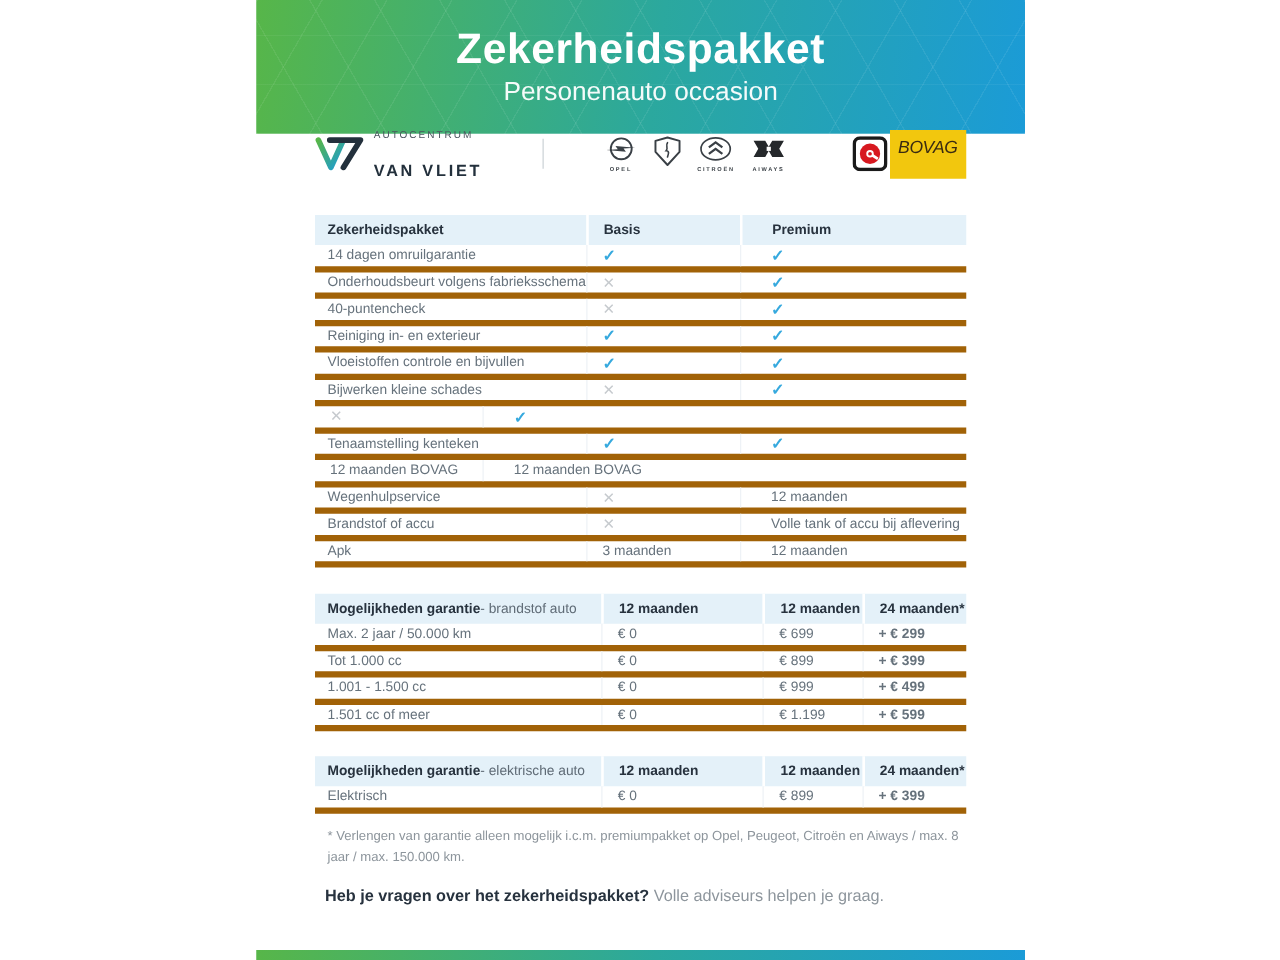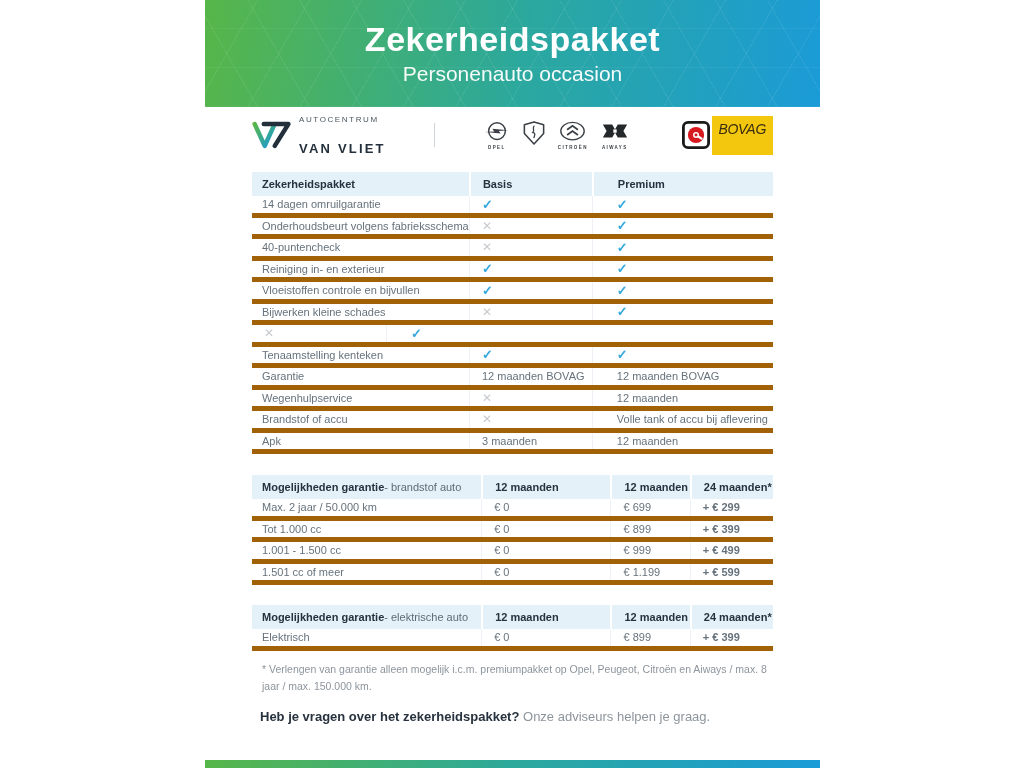--- a/index.html
+++ b/index.html
@@ -15,21 +15,21 @@
       repeating-linear-gradient(-60deg, rgba(255,255,255,0.07) 0 1px, transparent 1px 45px),
       repeating-linear-gradient(0deg,   rgba(255,255,255,0.05) 0 1px, transparent 1px 39px),
       linear-gradient(97deg, #57b649 0%, #2ba89e 52%, #1b9bd7 100%);
     display:flex; flex-direction:column; align-items:center; justify-content:center;
     color:#fff; text-align:center;
   }
   .hero-title { font-size:34px; font-weight:700; letter-spacing:0.5px; line-height:1.1; }
   .hero-sub   { font-size:21px; font-weight:400; color:rgba(255,255,255,0.95); margin-top:3px; }
 
   
-  .logo-row { position:absolute; left:252px; top:116px; width:521px; height:38px; display:flex; align-items:center;gap:33px; }
+  .logo-row { position:absolute; left:252px; top:104px; width:521px; height:38px; display:flex; align-items:center;gap:33px; }
   .dealer { display:flex; align-items:center; }
   .dealer-text { margin-left:7px; }
   .dealer-top { font-size:8px; letter-spacing:1.6px; color:#4a555e; font-weight:500; }
   .dealer-bottom { font-size:13px; letter-spacing:2.2px; color:#23303c; font-weight:800; margin-top:17px; }
   .logo-divider { width:1px; height:24px; background:#cdd3d8; margin:0 16px 0 15px; }
   .brands { display:flex; align-items:flex-start; gap:13px; }
   .brand { display:flex; flex-direction:column; align-items:center; }
   .brand-label { font-size:4.5px; letter-spacing:1.4px; color:#3a4046; font-weight:700; margin-top:1px; }
   .bovag { margin-left:auto; display:flex; align-items:center; }
   .bovag-text {
@@ -218,21 +218,20 @@
         <div class="trow">
           <div class="cell c-label">Tenaamstelling kenteken</div>
           <div class="cell c1">
             <span class="mark check">✓</span>
           </div>
           <div class="cell c2w">
             <span class="mark check">✓</span>
           </div>
         </div>
         <div class="trow">
-          <div class="cell c-label">Garantie</div>
           <div class="cell c1">12 maanden BOVAG</div>
           <div class="cell c2w">12 maanden BOVAG</div>
         </div>
         <div class="trow">
           <div class="cell c-label">Wegenhulpservice</div>
           <div class="cell c1">
             <span class="mark cross">✕</span>
           </div>
           <div class="cell c2w">12 maanden</div>
         </div>
@@ -306,17 +305,17 @@
           <div class="cell c2">€ 899</div>
           <div class="cell c3">+ € 399</div>
         </div>
       </div>
   </div>
 
   <div class="footnote">* Verlengen van garantie alleen mogelijk i.c.m. premiumpakket op Opel, Peugeot, Citroën en Aiways / max. 8 jaar / max. 150.000 km.</div>
 
   <div class="cta">
     <span class="cta-bold">Heb je vragen over het zekerheidspakket?</span>
-    <span class="cta-rest">Onze adviseurs helpen je graag.</span>
+    <span class="cta-rest">Volle adviseurs helpen je graag.</span>
   </div>
 
   <div class="footer-bar"></div>
 </div>
 
 </body></html>

